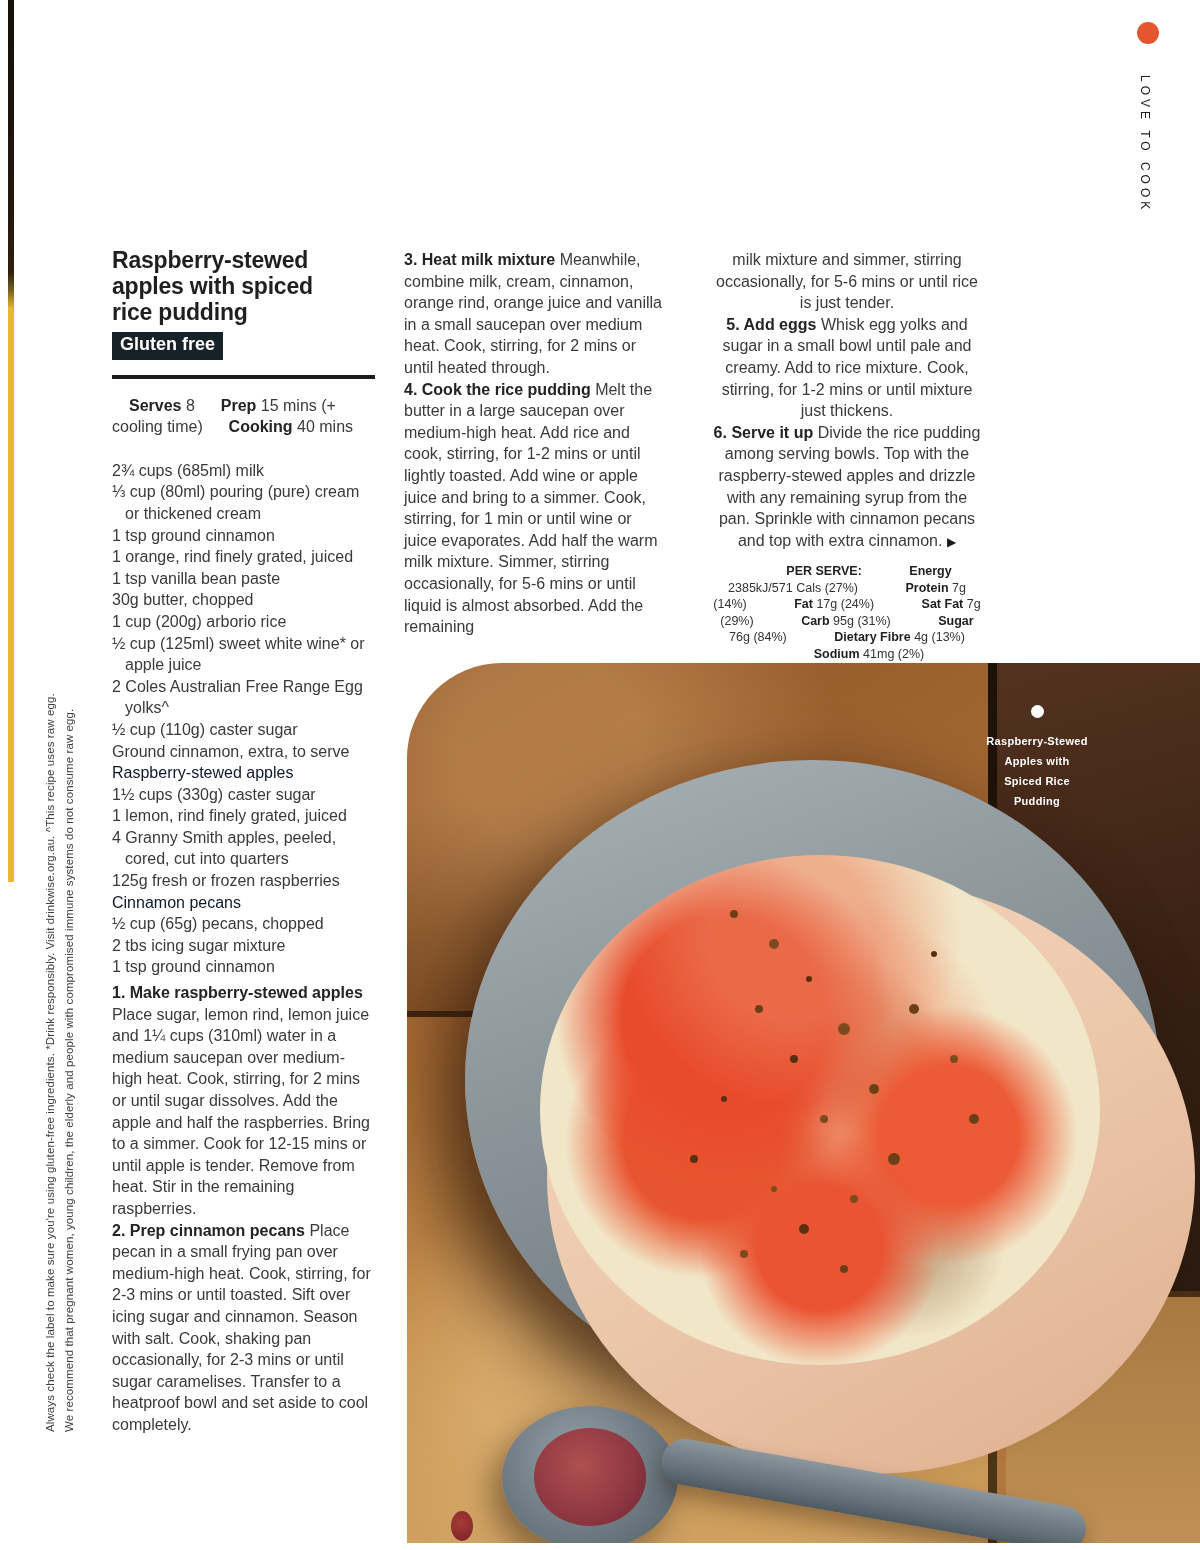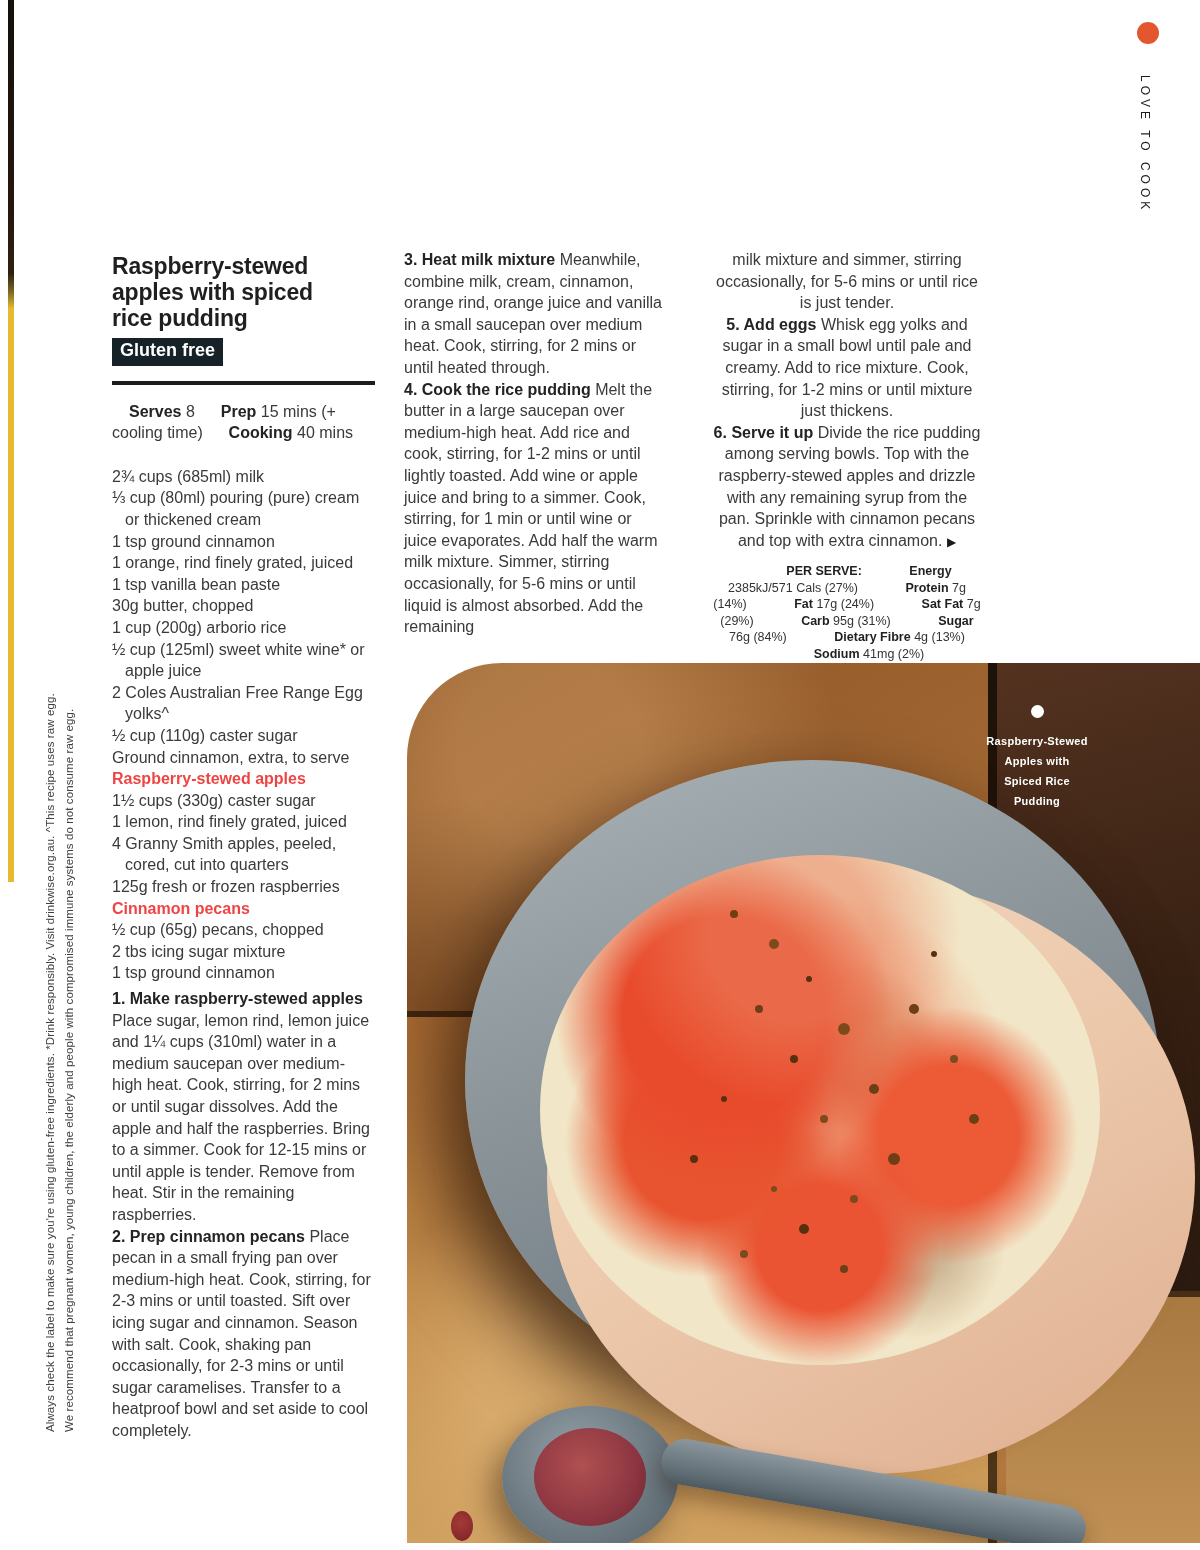--- a/index.html
+++ b/index.html
@@ -14,34 +14,34 @@
   .disc{position:absolute;transform:rotate(-90deg);transform-origin:0 0;white-space:nowrap;
     font-size:11.5px;color:#3f3f3f;letter-spacing:0.1px;}
   .disc1{left:44px;top:1432px;}
   .disc2{left:63px;top:1432px;}
   .love{position:absolute;left:1152px;top:75px;transform:rotate(90deg);transform-origin:0 0;
     white-space:nowrap;font-size:12px;letter-spacing:4px;color:#1d1d1d;font-weight:500;}
   .orange-dot{position:absolute;left:1137px;top:22px;width:22px;height:22px;border-radius:50%;background:#e4572e;}
 
   
   .col{position:absolute;font-size:16px;line-height:21.6px;color:#3a3a3a;}
-  .col1{left:112px;top:253px;width:263px;}
+  .col1{left:112px;top:247px;width:263px;}
   .col2{left:404px;top:249px;width:264px;}
   .col3{left:712px;top:249px;width:270px;text-align:center;}
 
   .title{margin:0;width:225px;font-size:23px;line-height:26px;color:#1f1f1f;font-weight:bold;letter-spacing:-0.2px;}
   .badge{display:inline-block;margin-top:7px;padding:2px 8px 4px;background:#162227;color:#ffffff;
     font-size:18px;font-weight:bold;}
   .rule{height:4px;background:#1c1c1c;margin:15px 0 16px;}
   .meta{margin:0;color:#3a3a3a;}
   .meta b{color:#232323;margin-left:17px;}
 
   .ing-list{margin:22px 0 0;padding:0;list-style:none;}
   .ing-list li{padding-left:13px;text-indent:-13px;}
-  .ing-list li.sub{font-weight:bold;color:#ef4444;padding-left:0;text-indent:0;}
+  .ing-list li.sub{font-weight:normal;color:#0f172a;padding-left:0;text-indent:0;}
 
   .steps{margin-top:4px;}
   .step{margin:0;}
   .step b{color:#232323;}
   .cont-marker{font-size:12px;color:#1a1a1a;}
 
   .nutrition{margin:10px 0 0;font-size:12.5px;line-height:16.5px;color:#333;}
   .nutrition b{color:#1f1f1f;padding-left:44px;}
 
   

